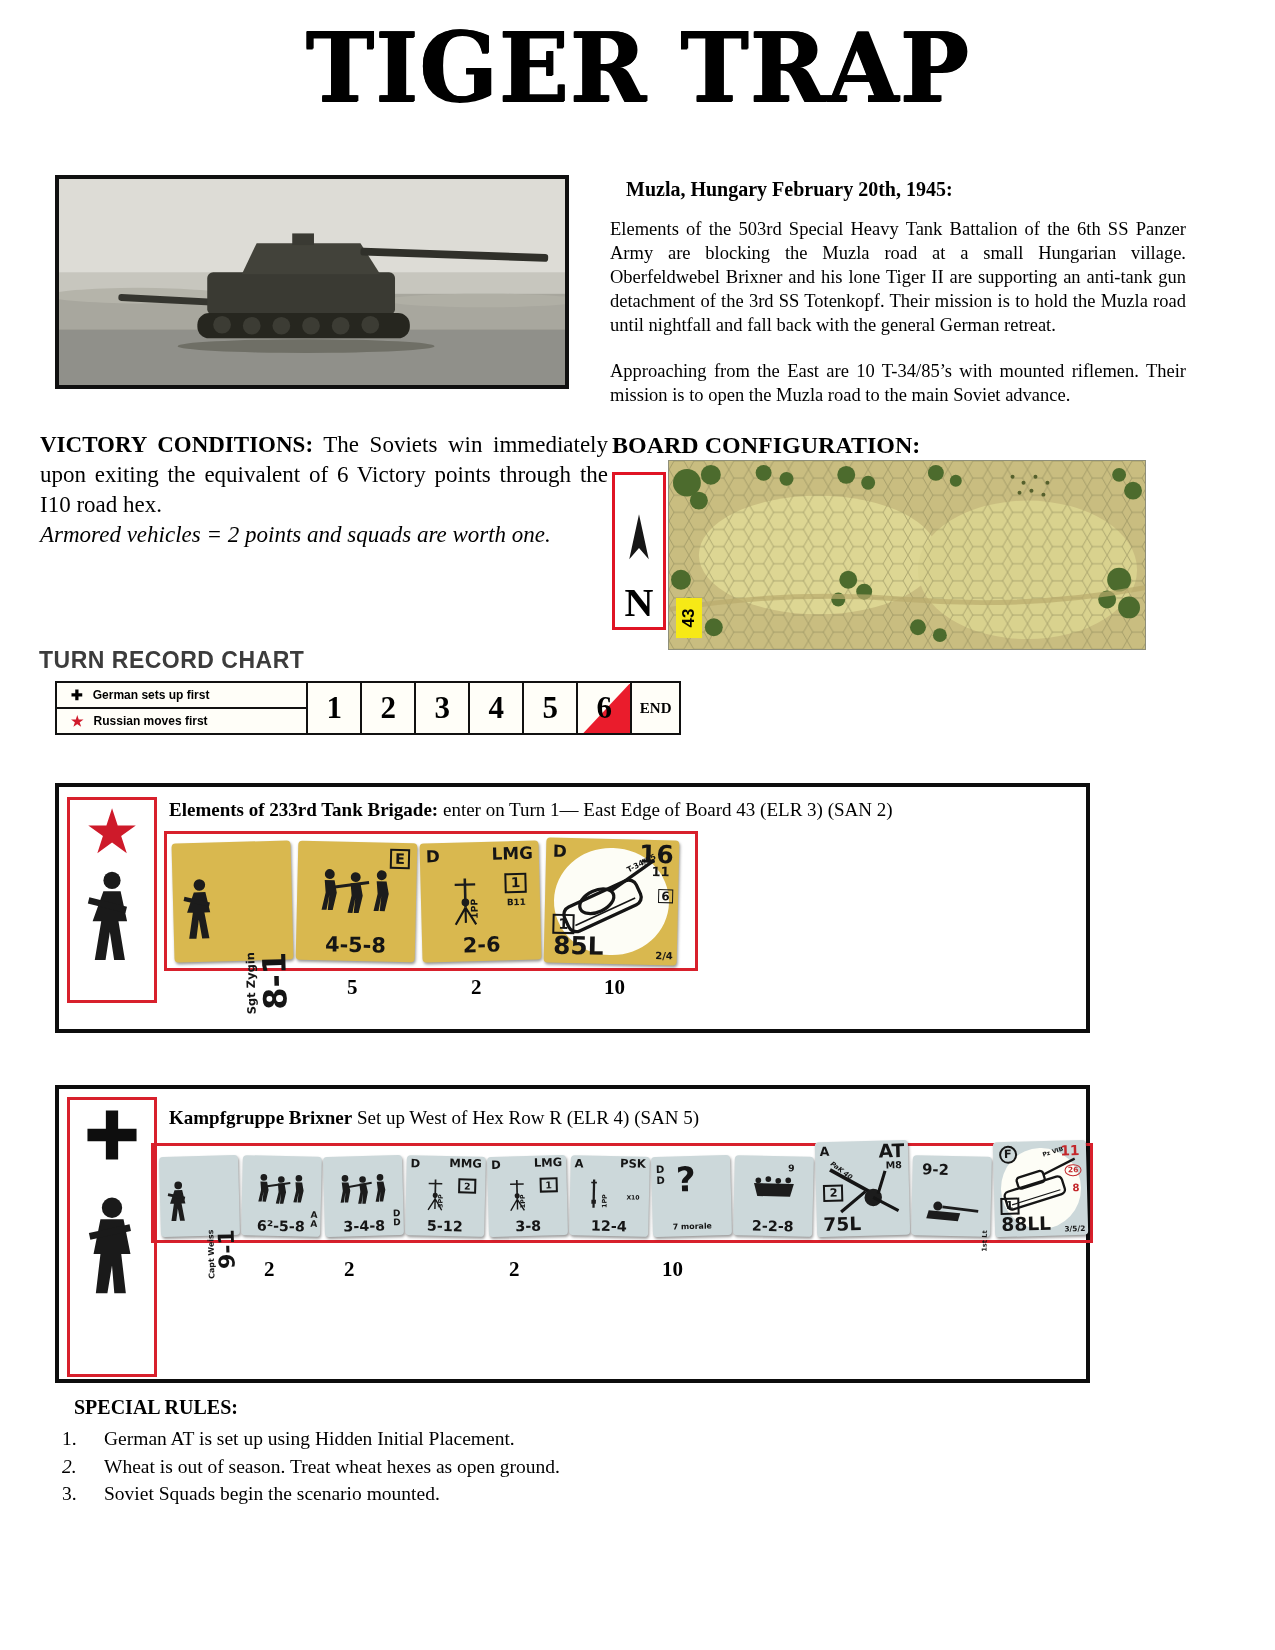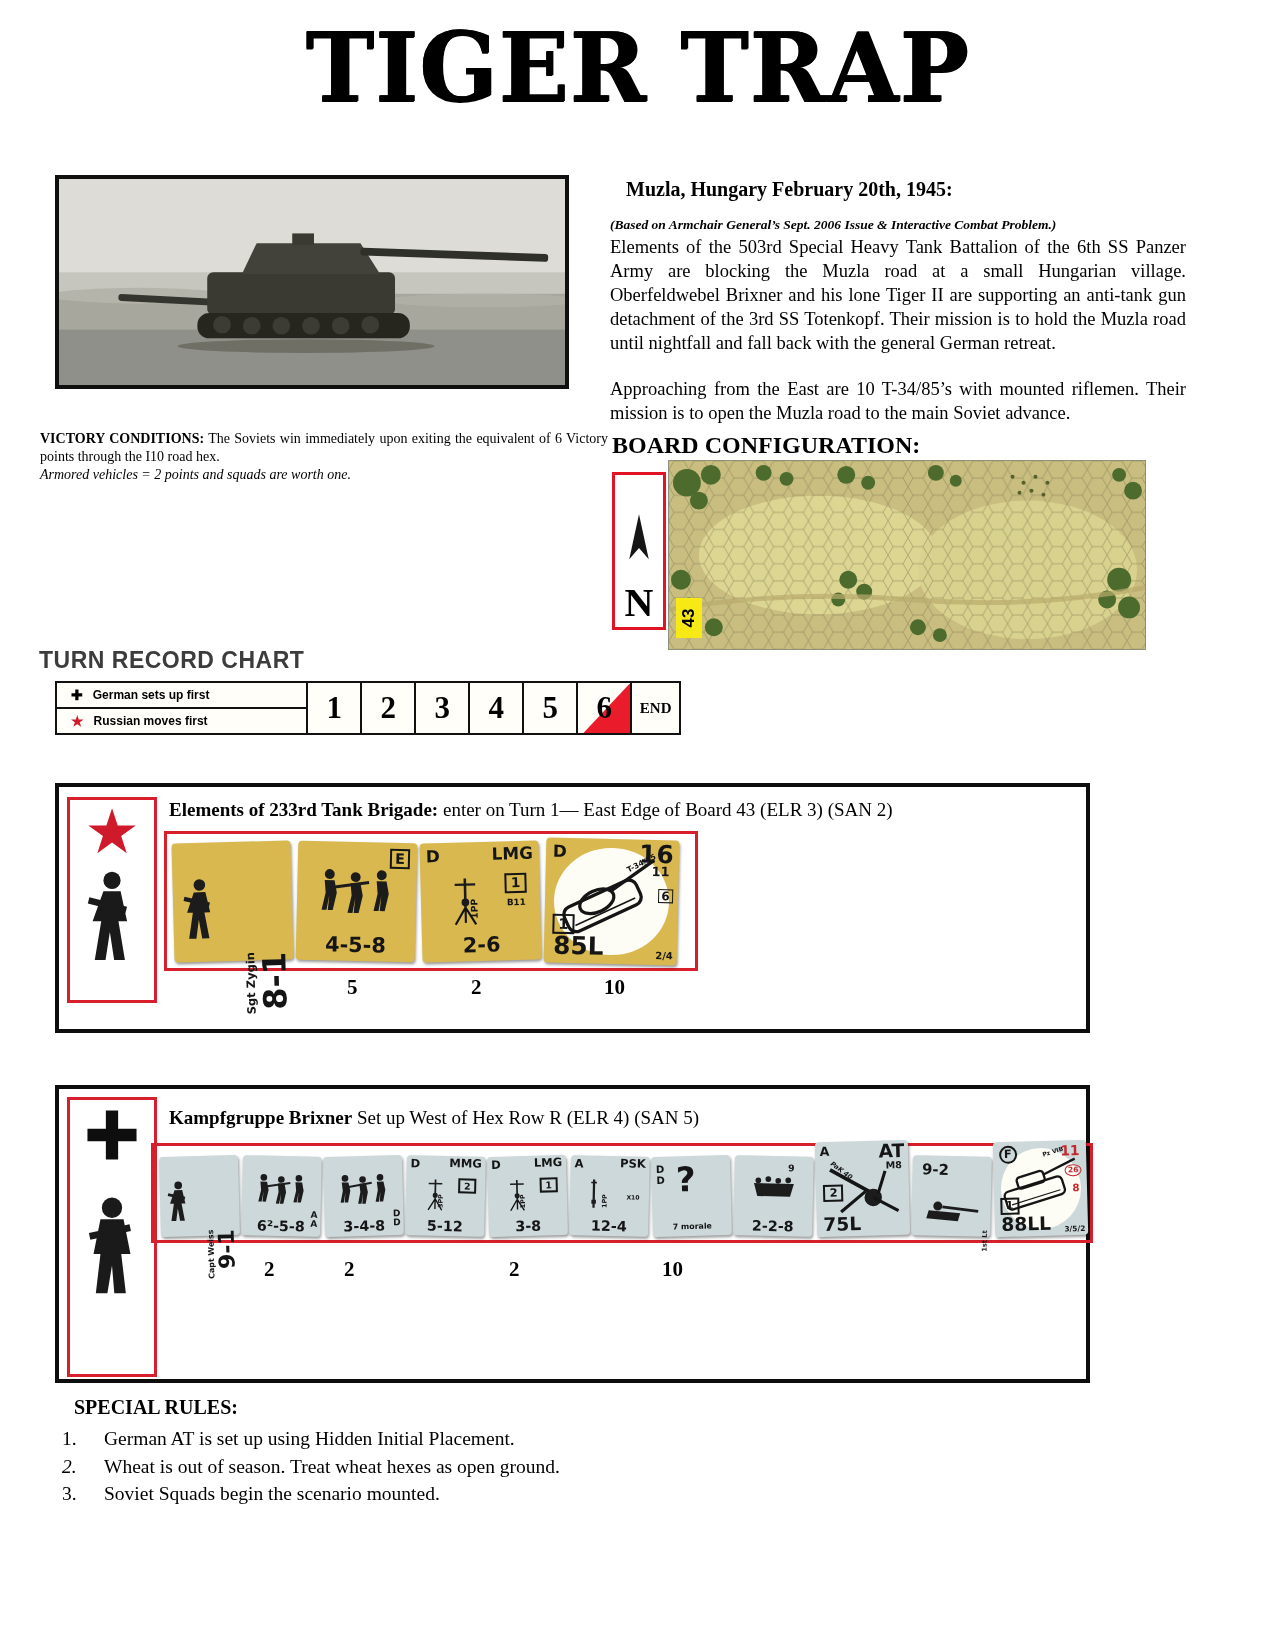--- a/index.html
+++ b/index.html
@@ -17,21 +17,21 @@
   .photo svg{display:block;width:100%;height:100%;}
 
   
   .intro{position:absolute;left:610px;top:162px;width:576px;}
   .intro h2{margin:16px;font-size:20px;}
   .intro .src{margin:1px 0 2px 0;font-size:13.5px;font-weight:bold;font-style:italic;}
   .intro p{margin:0;font-size:18.5px;line-height:1.3;text-align:justify;}
   .intro p+p{margin-top:22px;}
 
   
-  .victory{position:absolute;left:40px;top:430px;width:568px;font-size:14px;line-height:1.3;text-align:justify;}
+  .victory{position:absolute;left:40px;top:430px;width:568px;font-size:23px;line-height:1.3;text-align:justify;}
   .victory .it{font-style:italic;}
 
   
   .board-head{position:absolute;left:612px;top:432px;font-size:24px;font-weight:bold;}
   .north-box{position:absolute;left:612px;top:472px;width:54px;height:158px;border:3px solid #e01424;
              box-sizing:border-box;display:flex;flex-direction:column;align-items:center;justify-content:flex-end;
              padding-bottom:4px;background:#fff;}
   .north-box svg{width:30px;height:84px;margin-bottom:2px;}
   .north-box .n{font-family:"Liberation Serif",serif;font-weight:bold;font-size:40px;line-height:1;}
   .map{position:absolute;left:668px;top:460px;width:478px;height:190px;border:1px solid #8f8f7a;box-sizing:border-box;}
@@ -183,21 +183,20 @@
         <circle cx="255" cy="151" r="9" fill="#3c3c34"></circle>
         <circle cx="285" cy="151" r="9" fill="#3c3c34"></circle>
         <circle cx="315" cy="150" r="9" fill="#3c3c34"></circle>
         <ellipse cx="250" cy="172" rx="130" ry="7" fill="#6f6f66"></ellipse>
       </g>
     </svg>
   </div>
 
   <div class="intro">
     <h2>Muzla, Hungary February 20th, 1945:</h2>
-    <div class="src">(Based on Armchair General’s Sept. 2006 Issue &amp; Interactive Combat Problem.)</div>
     <p>Elements of the 503rd Special Heavy Tank Battalion of the 6th SS Panzer Army are blocking the Muzla road at a small Hungarian village. Oberfeldwebel Brixner and his lone Tiger II are supporting an anti-tank gun detachment of the 3rd SS Totenkopf. Their mission is to hold the Muzla road until nightfall and fall back with the general German retreat.</p>
     <p>Approaching from the East are 10 T-34/85’s with mounted riflemen. Their mission is to open the Muzla road to the main Soviet advance.</p>
   </div>
 
   <div class="victory">
     <span style="font-weight:bold">VICTORY CONDITIONS:</span><span> The Soviets win immediately upon exiting the equivalent of 6 Victory points through the I10 road hex.</span>
     <div class="it">Armored vehicles = 2 points and squads are worth one.</div>
   </div>
 
   <div class="board-head">BOARD CONFIGURATION:</div>

